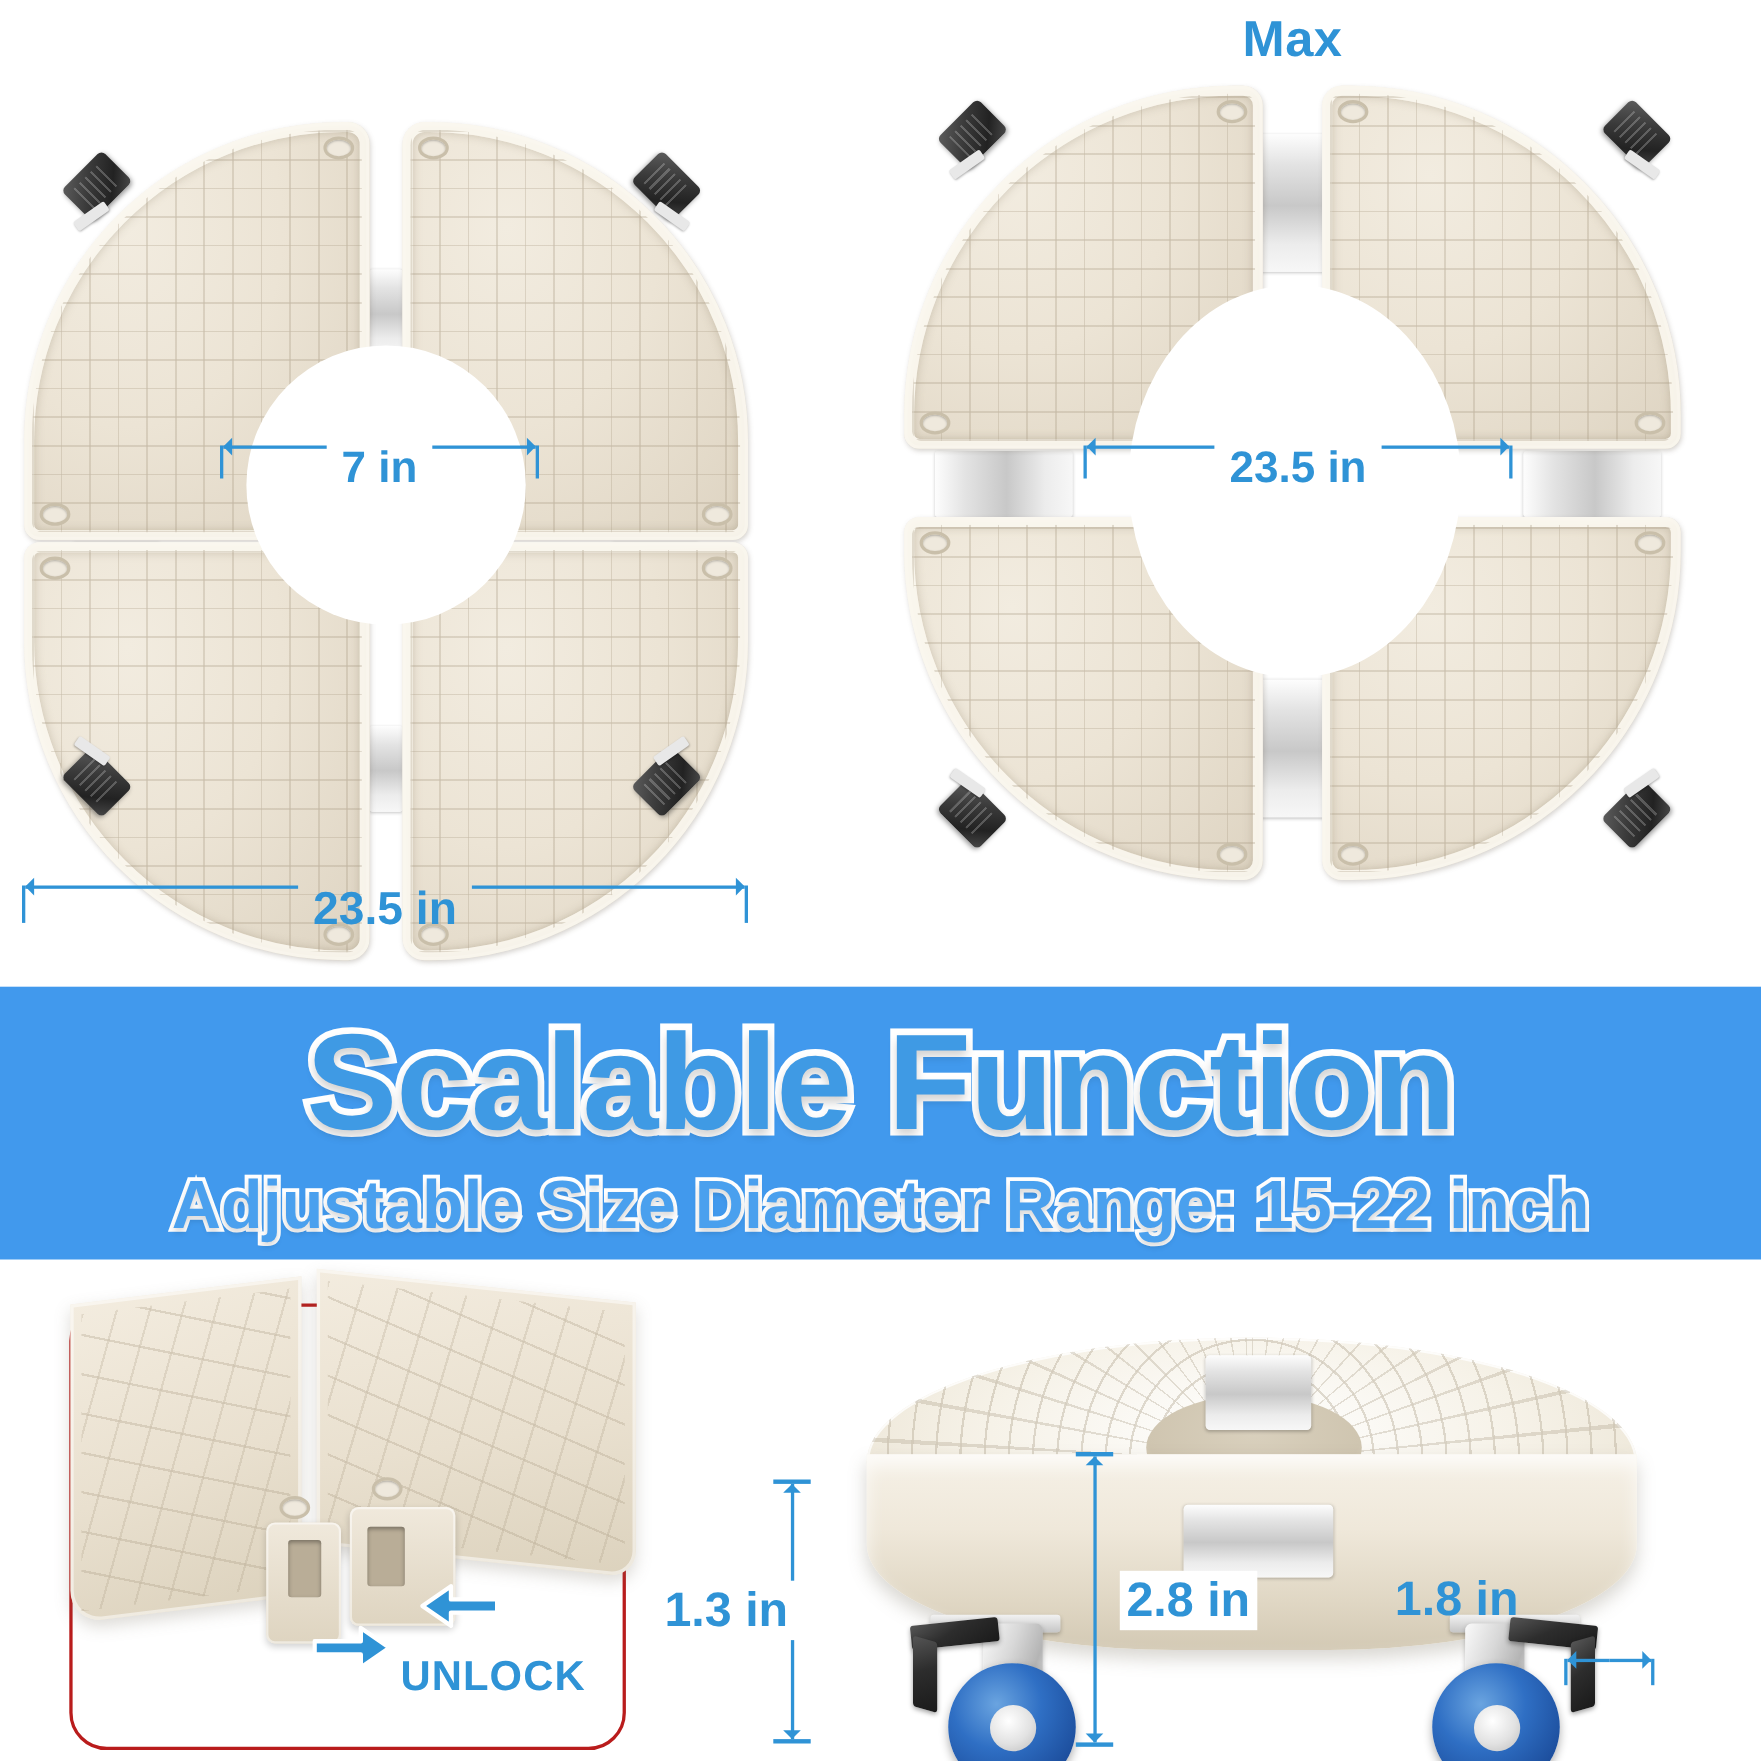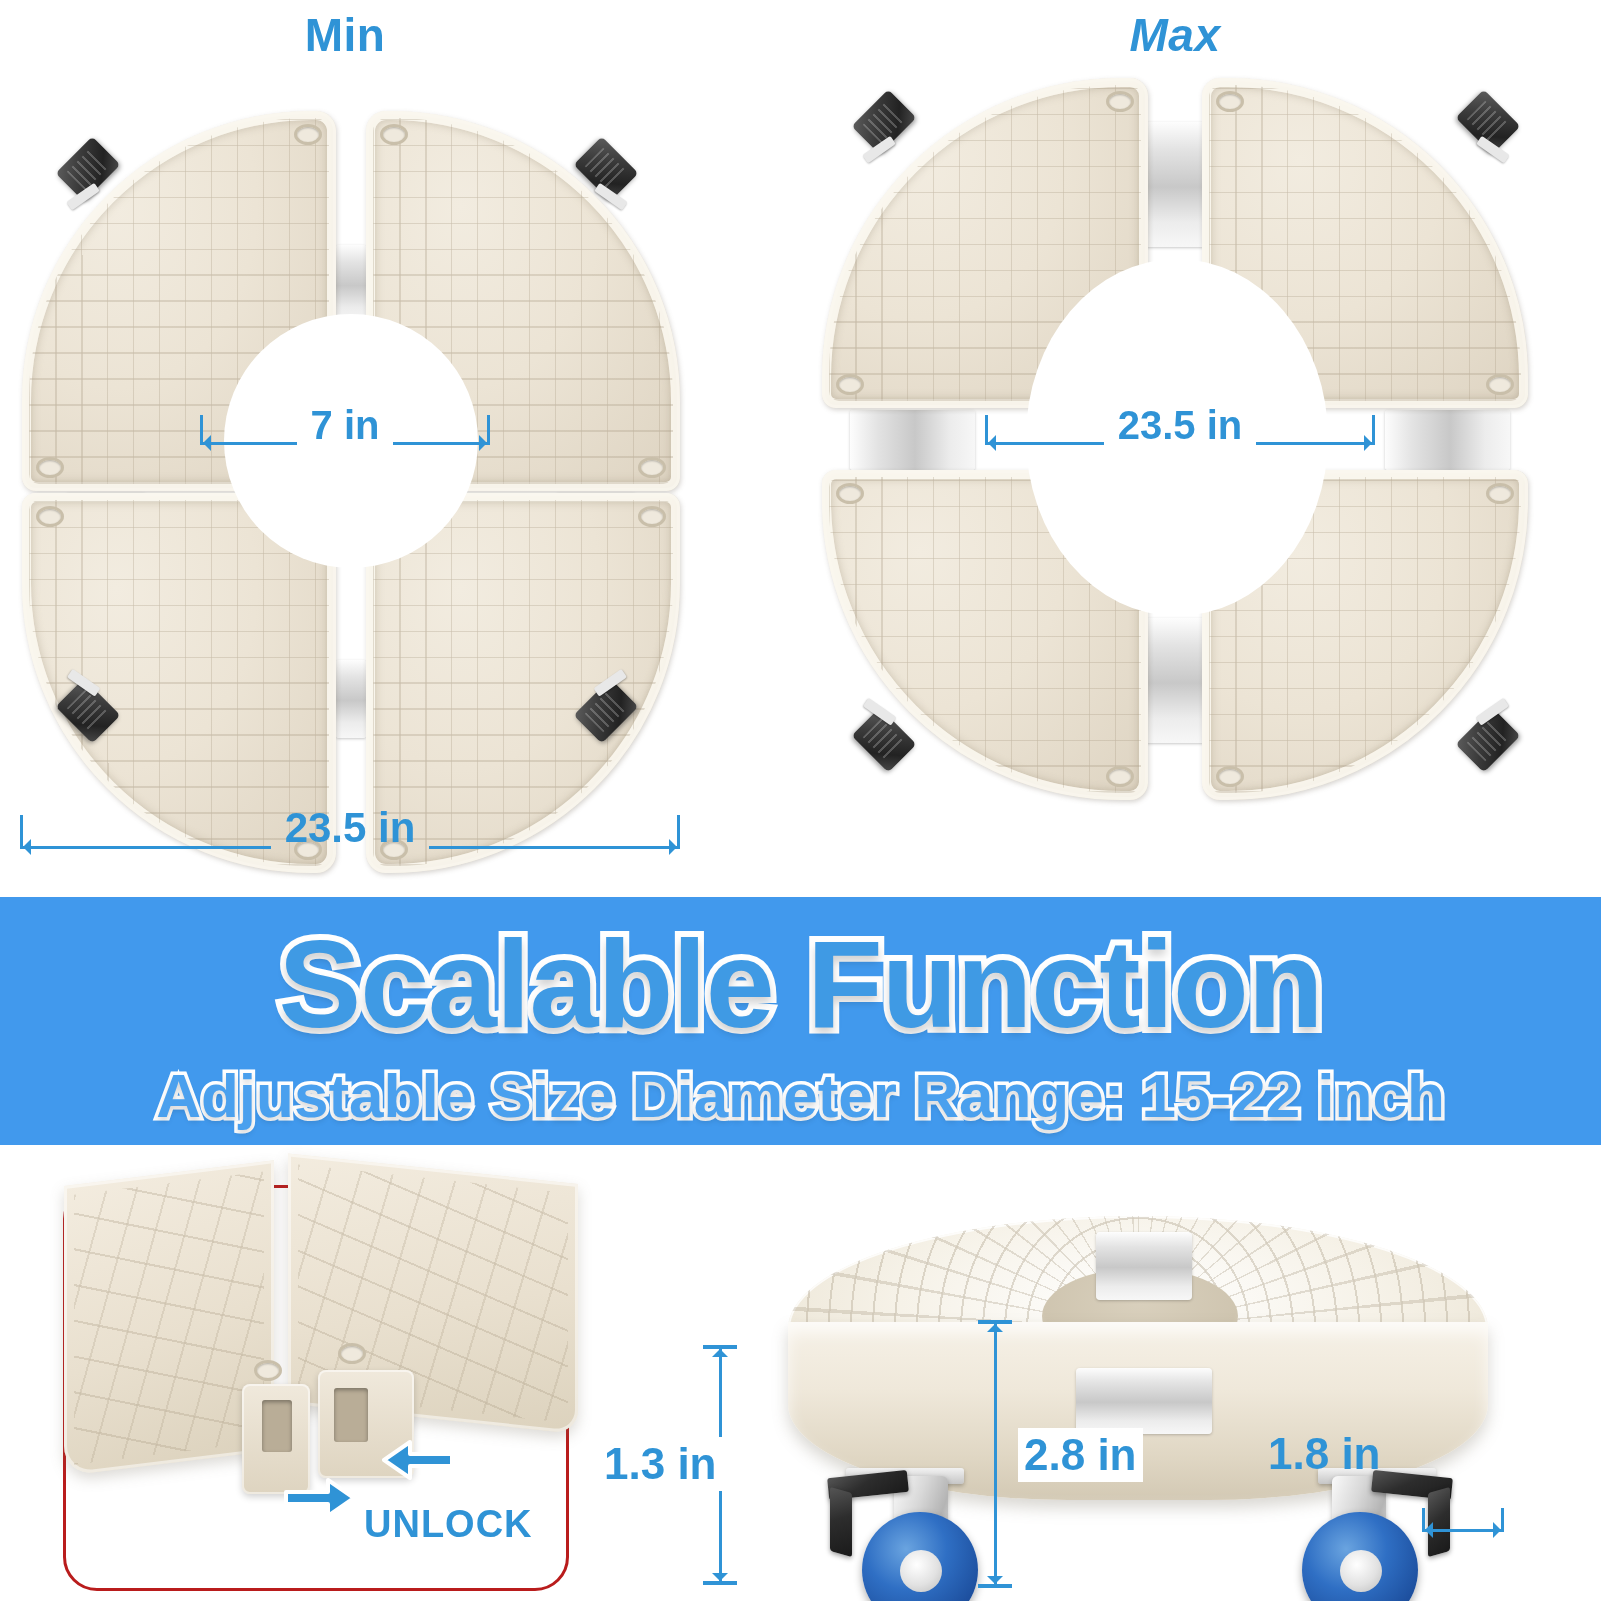--- a/index.html
+++ b/index.html
@@ -41,21 +41,21 @@
   .pedal{position:absolute;width:52px;height:40px;
          background:linear-gradient(140deg,#5d5d5d 0%,#3a3a3a 38%,#222 72%,#4a4a4a 100%);
          border-radius:5px;box-shadow:0 2px 5px rgba(0,0,0,.4);}
   .pedal:after{content:"";position:absolute;left:9px;top:7px;right:9px;bottom:7px;
          background:repeating-linear-gradient(90deg,rgba(255,255,255,.22) 0 2px,transparent 2px 7px);}
   .pedal .stud{position:absolute;width:34px;height:10px;background:#e8e8e8;border-radius:2px;
          box-shadow:0 1px 2px rgba(0,0,0,.3);}
 
   
   .dim{position:absolute;color:#2f93d6;font-weight:bold;}
-  .dim-h{display:flex;align-items:flex-end;gap:0;}
+  .dim-h{display:flex;align-items:flex-start;gap:0;}
   .dim-h .cap{width:3px;background:#2f93d6;}
   .dim-h .line{height:3px;background:#2f93d6;flex:1;position:relative;}
   .dim-h .line.l:before{content:"";position:absolute;left:0;top:-7px;
         border:8px solid transparent;border-right-color:#2f93d6;border-left:0;}
   .dim-h .line.r:after{content:"";position:absolute;right:0;top:-7px;
         border:8px solid transparent;border-left-color:#2f93d6;border-right:0;}
   .dim-h .txt{padding:0 14px;white-space:nowrap;line-height:1;}
 
   .dim-v{display:flex;flex-direction:column;align-items:center;}
   .dim-v .cap{height:4px;width:34px;background:#2f93d6;}
@@ -116,21 +116,20 @@
       background:linear-gradient(180deg,#f2f2f2,#c6c6c6);box-shadow:0 2px 4px rgba(0,0,0,.25);}
   .c-brake{position:absolute;
       background:linear-gradient(150deg,#555 0%,#2d2d2d 45%,#1a1a1a 100%);
       box-shadow:0 2px 5px rgba(0,0,0,.38);}
 </style>
 </head>
 <body>
 
 <div class="stage">
 
-  <div class="sec-title" style="left:180px;top:8px;width:330px;">Min</div>
 
   <div class="dolly" style="left:18px;top:105px;width:660px;height:670px;">
 
     <div class="bar" style="left:318px;top:140px;width:30px;height:78px;"></div>
     <div class="bar" style="left:318px;top:555px;width:30px;height:78px;"></div>
     <div class="bar v" style="left:48px;top:388px;width:80px;height:30px;"></div>
     <div class="bar v" style="left:538px;top:388px;width:80px;height:30px;"></div>
 
     <div class="quad" style="left:4px;top:6px;width:314px;height:380px;
                 border-radius:290px 20px 14px 14px;">
@@ -186,21 +185,21 @@
   </div>
 
   <div class="dim dim-h" style="left:20px;top:805px;width:660px;height:44px;font-size:42px;">
     <div class="cap" style="height:34px;"></div>
     <div class="line l"></div>
     <div class="txt">23.5 in</div>
     <div class="line r"></div>
     <div class="cap" style="height:34px;"></div>
   </div>
 
-  <div class="sec-title" style="left:1010px;top:8px;width:330px;font-style:italic;">Max</div>
+  <div class="sec-title" style="left:1010px;top:8px;width:330px;">Max</div>
 
   <div class="dolly" style="left:800px;top:70px;width:760px;height:725px;">
 
     <div class="bar" style="left:345px;top:52px;width:60px;height:125px;"></div>
     <div class="bar" style="left:345px;top:548px;width:60px;height:125px;"></div>
     <div class="bar v" style="left:50px;top:340px;width:125px;height:60px;"></div>
     <div class="bar v" style="left:585px;top:340px;width:125px;height:60px;"></div>
 
     <div class="quad" style="left:22px;top:8px;width:326px;height:330px;border-radius:300px 18px 14px 14px;">
       <div class="rim" style="border-radius:300px 18px 14px 14px;"></div>

